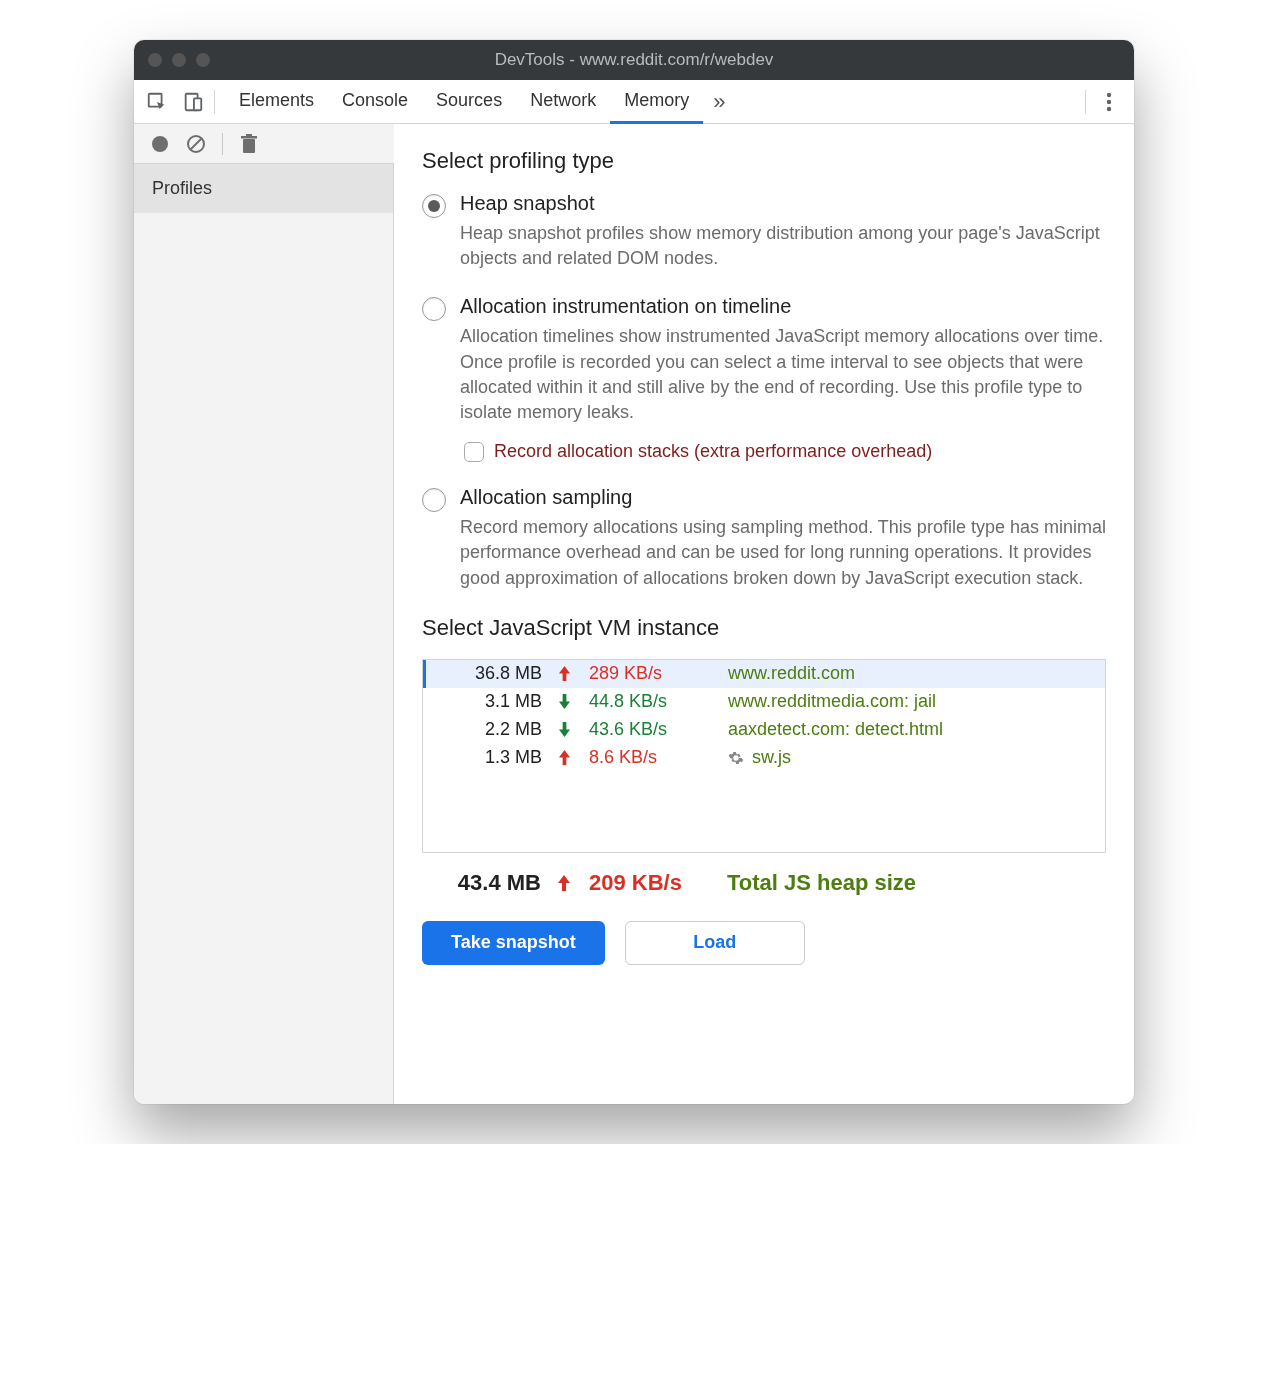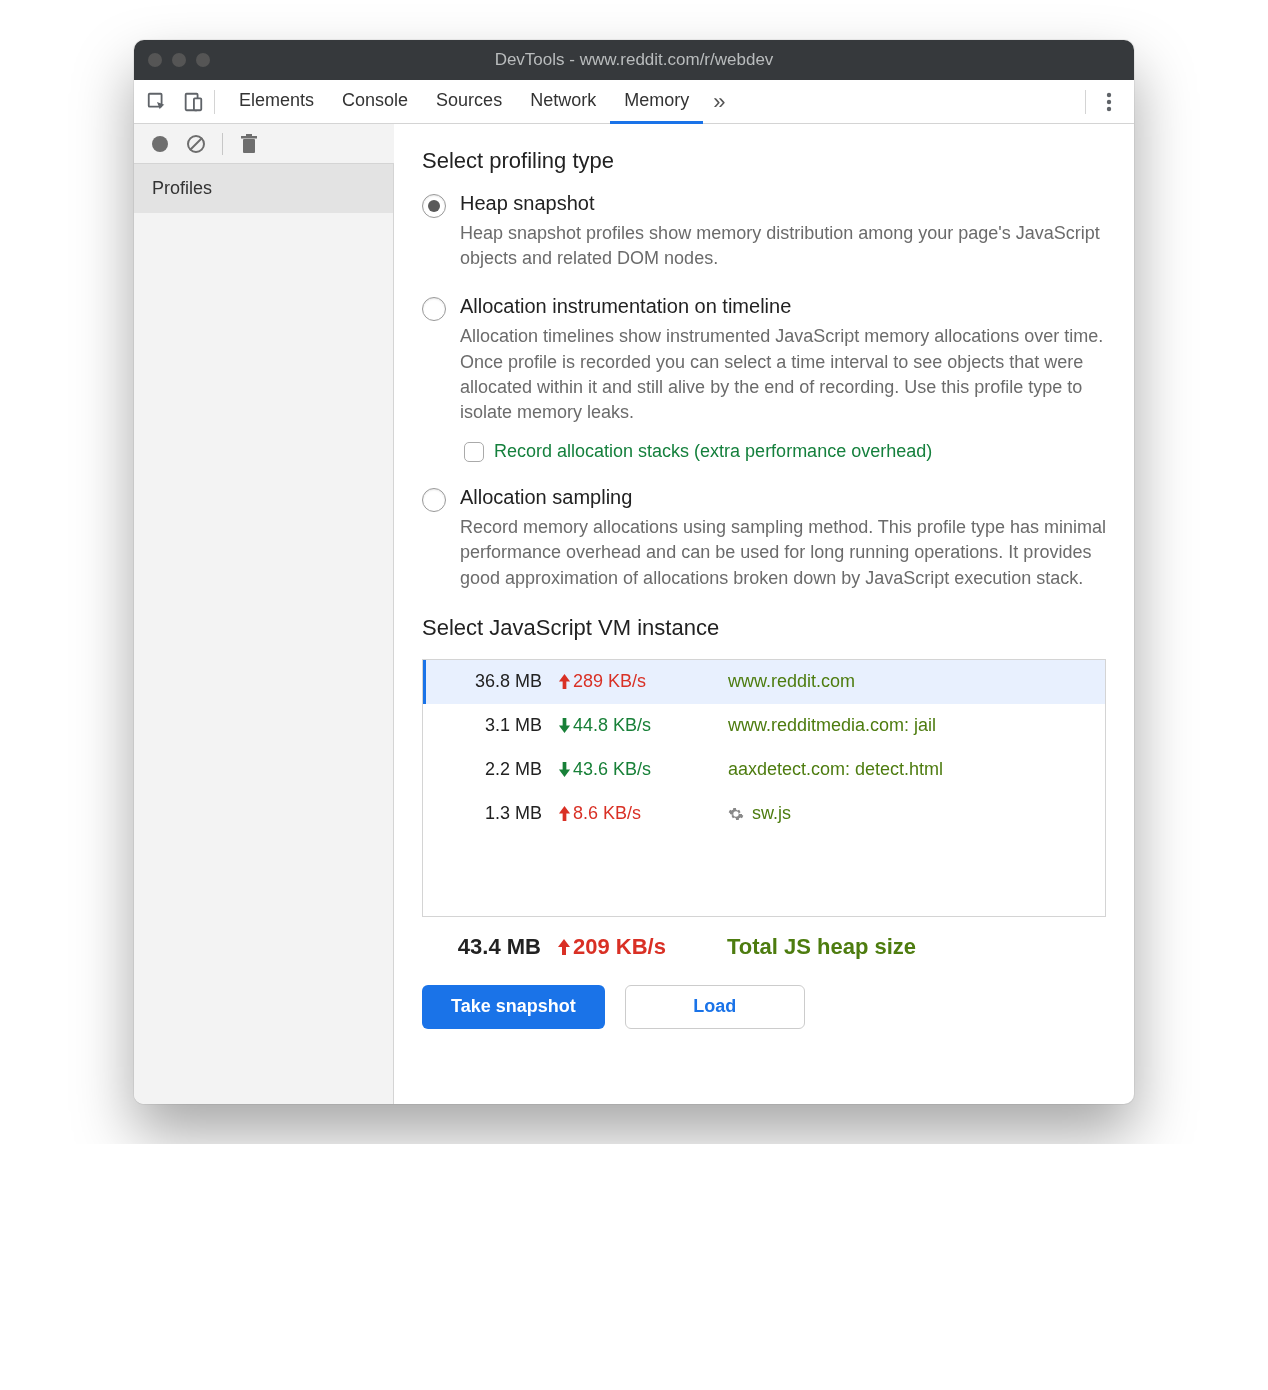--- a/index.html
+++ b/index.html
@@ -66,33 +66,33 @@
     box-shadow: inset 0 1px 2px rgba(0,0,0,0.1);
   }
   .radio.selected::after {
     content:""; width:12px; height:12px; border-radius:50%; background:#5a5a5a;
   }
   .option-body { flex:1; }
   .option-title { font-size:20px; color:#222; margin-bottom:6px; }
   .option-desc { font-size:18px; color:#6b6b6b; line-height:1.4; }
   .checkbox-row { display:flex; align-items:center; gap:10px; margin-top:16px; margin-left:4px; }
   .checkbox { width:20px; height:20px; border:1px solid #aaa; border-radius:5px; background:#fff; cursor:pointer; }
-  .checkbox-label { font-size:18px; color:#15803d; }
+  .checkbox-label { font-size:18px; color:#7f1d1d; }
   .vm-table {
     border:1px solid #d4d4d4; margin-top:10px; margin-bottom:8px;
   }
   .vm-row {
     display:grid;
     grid-template-columns: 135px 150px 1fr;
-    align-items:center; height:44px; padding:0 6px 0 0;
+    align-items:center; height:28px; padding:0 6px 0 0;
     font-size:18px; cursor:pointer;
   }
   .vm-row.selected { background:#e8f0fe; box-shadow: inset 3px 0 0 #1a73e8; }
   .vm-size { text-align:right; padding-right:16px; color:#222; }
-  .vm-rate { display:flex; align-items:center; gap:2px; }
+  .vm-rate { display:flex; align-items:center; gap:18px; }
   .rate-up { color:#d93025; }
   .rate-down { color:#188038; }
   .vm-name { color:#4d7c0f; padding-left:20px; display:flex; align-items:center; gap:8px; }
   .vm-filler { height:80px; }
   .total-row {
     display:grid;
     grid-template-columns: 135px 150px 1fr;
     align-items:center; height:44px;
     font-size:22px; font-weight:600; margin-top:8px;
   }

